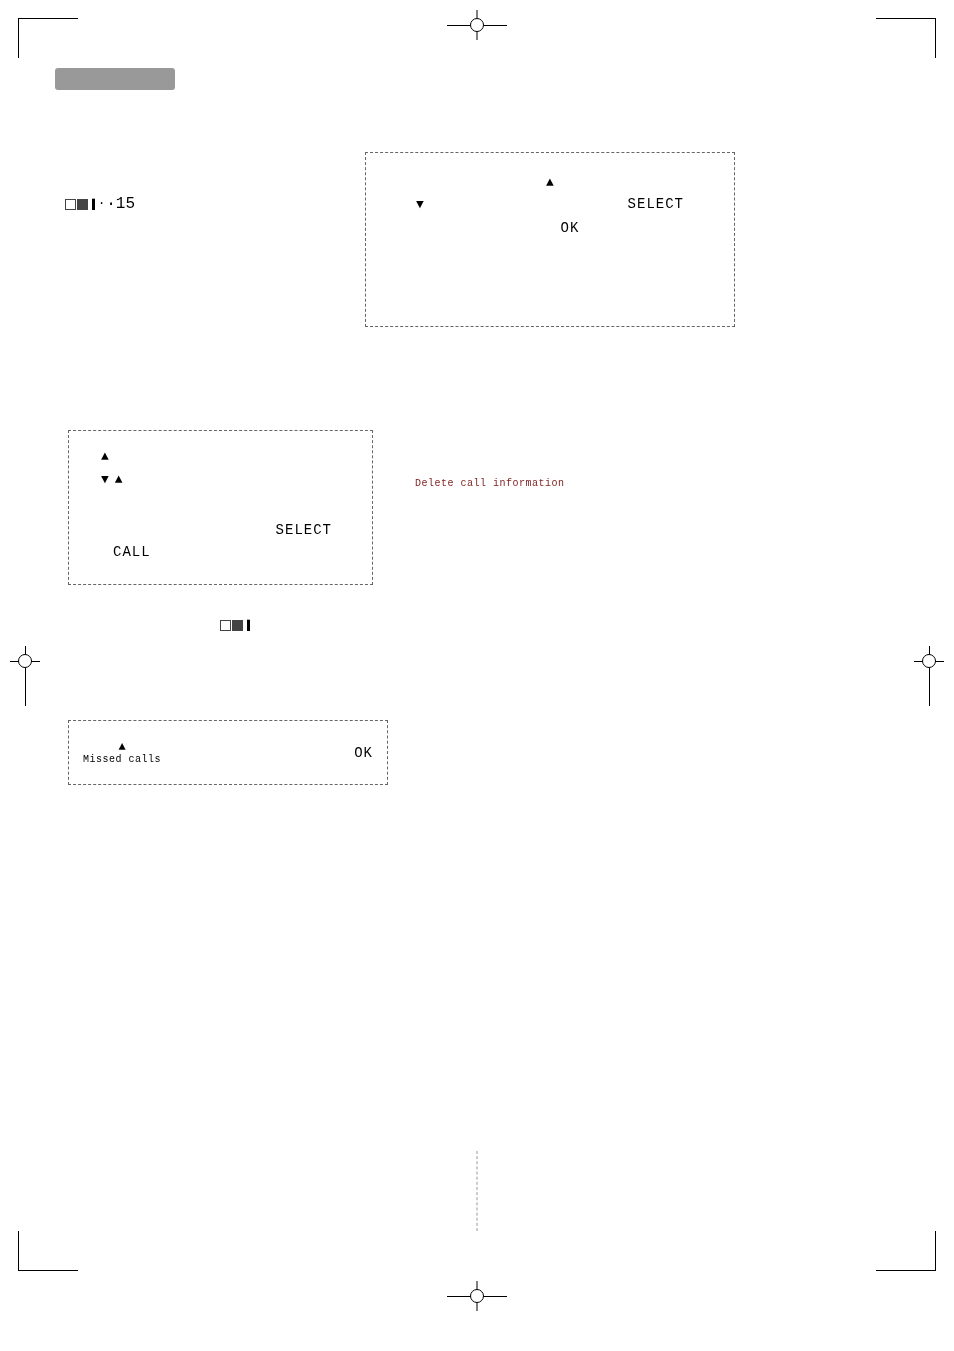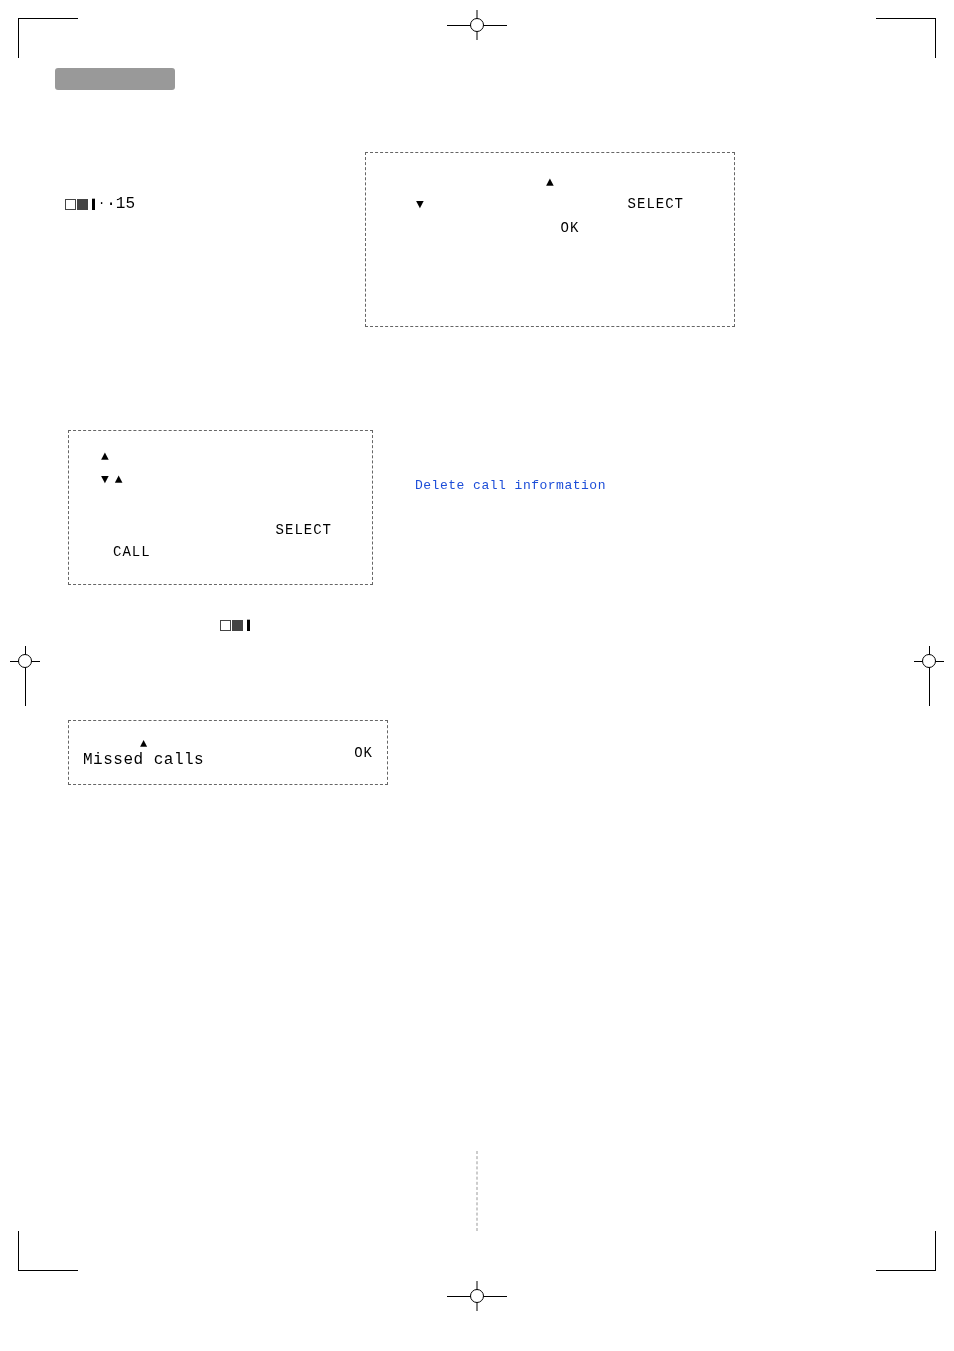--- a/index.html
+++ b/index.html
@@ -245,23 +245,23 @@
       align-items: center;
       justify-content: space-between;
       padding: 8px 14px;
     }
 
     
     .delete-info {
       position: absolute;
       top: 478px;
       left: 415px;
-      font-size: 13px;
+      font-size: 10px;
       letter-spacing: 0.5px;
-      color: #1d4ed8;
+      color: #7f1d1d;
     }
 
     
     .dashed-vertical {
       position: absolute;
       bottom: 120px;
       left: 50%;
       transform: translateX(-50%);
       width: 1px;
       height: 80px;
@@ -430,18 +430,18 @@
   <span class="icon-strip">
     <span class="sq-icon"></span>
     <span class="sq-icon-filled"></span>
     <span style="font-size:10px;vertical-align:middle;">▐</span>
   </span>
 </div>
 
 <div class="dotted-box-mc">
   <div class="mc-left">
     <span style="font-size:12px;">▲</span>
-    <span style="font-size:16px; letter-spacing:0.5px;">Missed calls</span>
+    <span style="font-size:10px; letter-spacing:0.5px;">Missed calls</span>
   </div>
   <div class="mc-right">OK</div>
 </div>
 
 <div class="dashed-vertical"></div>
 
 </body></html>

